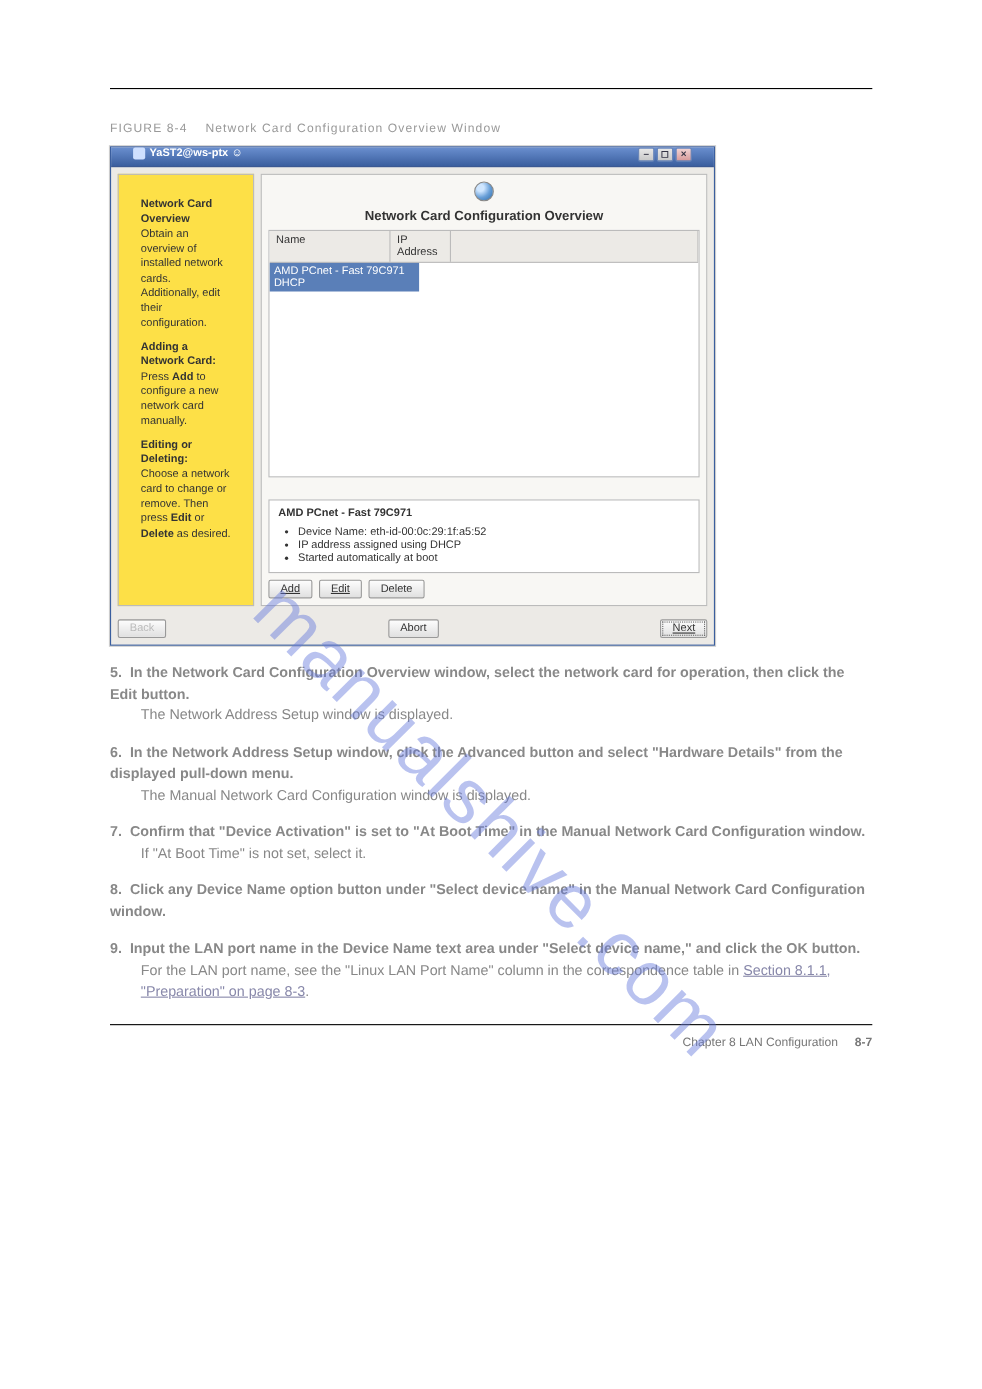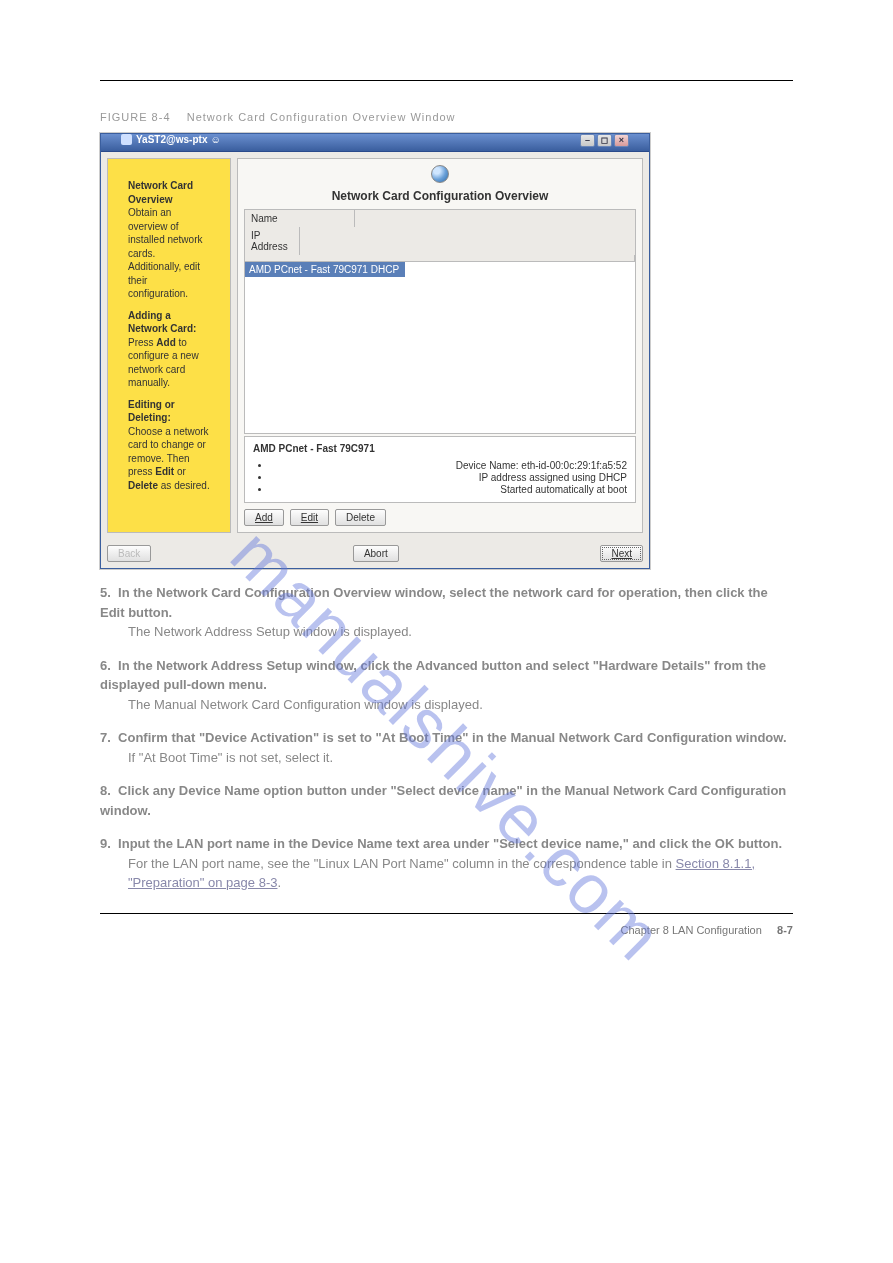--- a/index.html
+++ b/index.html
@@ -87,34 +87,34 @@
     background: radial-gradient(circle at 30% 30%, #cfe6ff 20%, #6aa0d8 55%, #2a6aa8 100%);
     border:1px solid #888;
   }
   .mp-title { font-weight:bold; font-size:12px; }
   .listing-frame {
     border:1px solid #bbb;
     background:#fff;
     height: 225px;
     overflow:hidden;
   }
-  .colhdr { display:flex; font-size:10px; background:#eceae6; border-bottom:1px solid #bbb;flex-direction:column; }
+  .colhdr { display:flex; font-size:10px; background:#eceae6; border-bottom:1px solid #bbb; }
   .colhdr div { padding:3px 6px; border-right:1px solid #bbb; }
   .colhdr .c1 { width:110px; }
   .colhdr .c2 { width:55px; }
-  .rowsel { background:#5a7fb8; color:#fff; font-size:10px; padding:2px 4px; width:160px; }
+  .rowsel { background:#5a7fb8; color:#fff; font-size:10px; padding:2px 4px; width:136px; }
   .details-frame {
     border:1px solid #bbb;
     background:#fff;
-    margin-top:2px;
+    margin-top:20px;
     padding:6px 8px;
     font-size:10px;
   }
   .details-frame .dtitle { font-weight:bold; margin-bottom:6px; }
-  .details-frame ul { margin-left:18px;text-align:right; }
+  .details-frame ul { margin-left:18px; }
   .details-frame li { margin:1px 0; }
   .btnrow { display:flex; gap:6px; margin-top:6px; }
   .btn {
     border:1px solid #999;
     background:linear-gradient(#fdfdfd,#e0e0e0);
     padding:2px 10px;
     font-size:10px;
     border-radius:2px;
     color:#333;
   }

